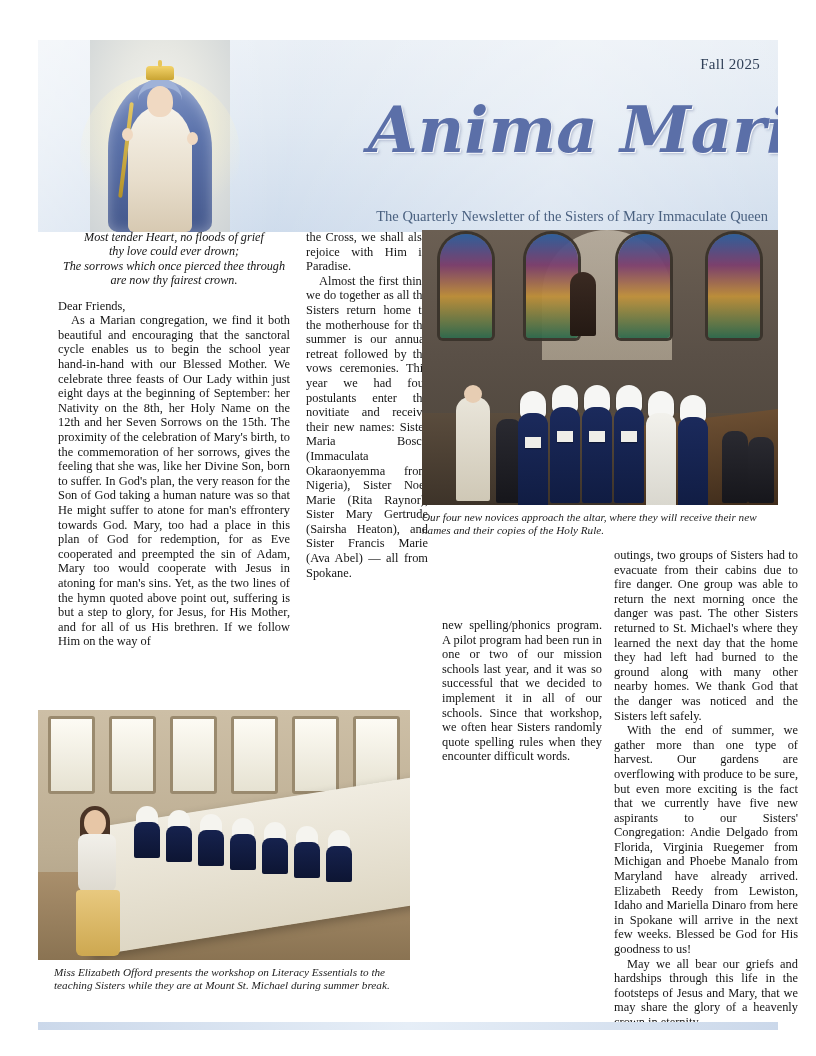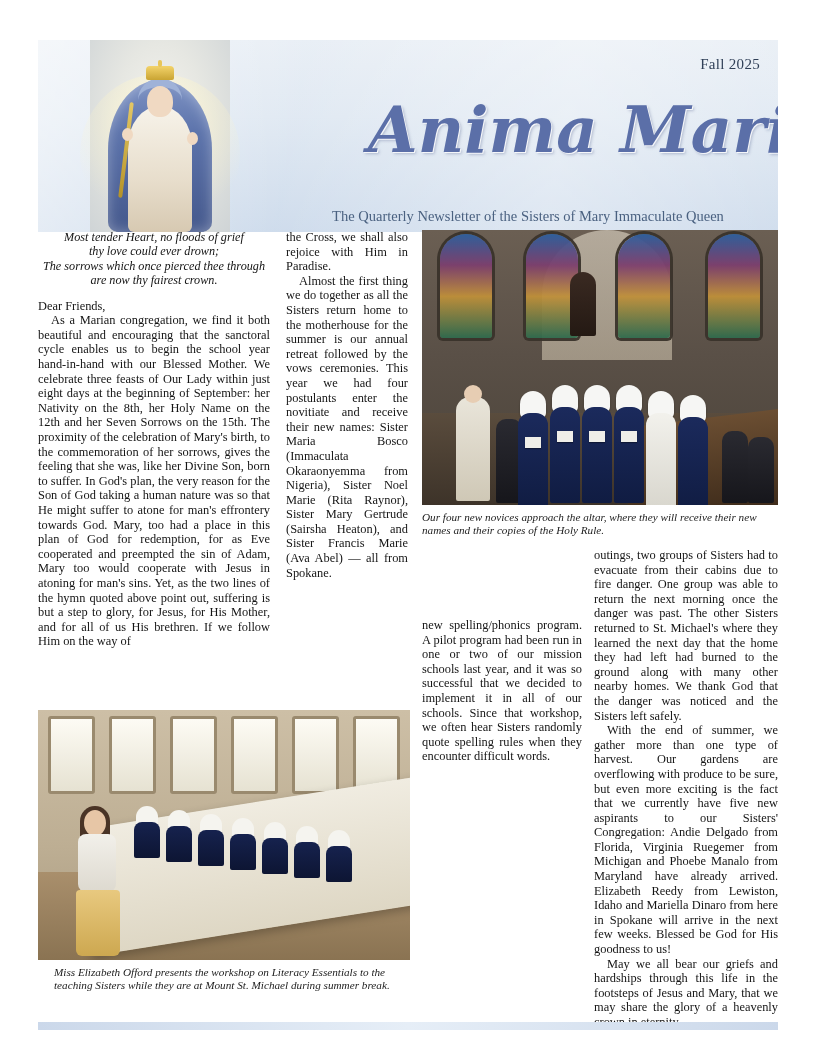--- a/index.html
+++ b/index.html
@@ -54,21 +54,21 @@
     line-height: 1;
     color: #5b6fa8;
     text-shadow: 1px 1px 0 rgba(255,255,255,0.85), 2px 2px 3px rgba(80,95,140,0.35);
     white-space: nowrap;
   }
   .tagline {
     position: absolute;
     left: 250px;
     top: 168px;
     width: 480px;
-    text-align: center;
+    text-align: right;
     font-size: 14.5px;
     color: #4a6180;
     font-family: "Liberation Serif", serif;
   }
 
   
   .our-lady {
     position: absolute;
     left: 52px;
     top: 0px;
@@ -193,20 +193,21 @@
     height: 790px;
   }
 
   .col {
     position: absolute;
     top: 0;
     font-size: 12.4px;
     line-height: 14.6px;
     text-align: justify;
     color: #141414;
+    margin-left: 20px;
   }
   .col p {
     margin: 0;
     text-indent: 13px;
   }
   .col p.noindent { text-indent: 0; }
 
   .col1 { left: 0; width: 232px; }
   .col3 { left: 384px; width: 160px; }
   .col4 { left: 556px; width: 184px; }

